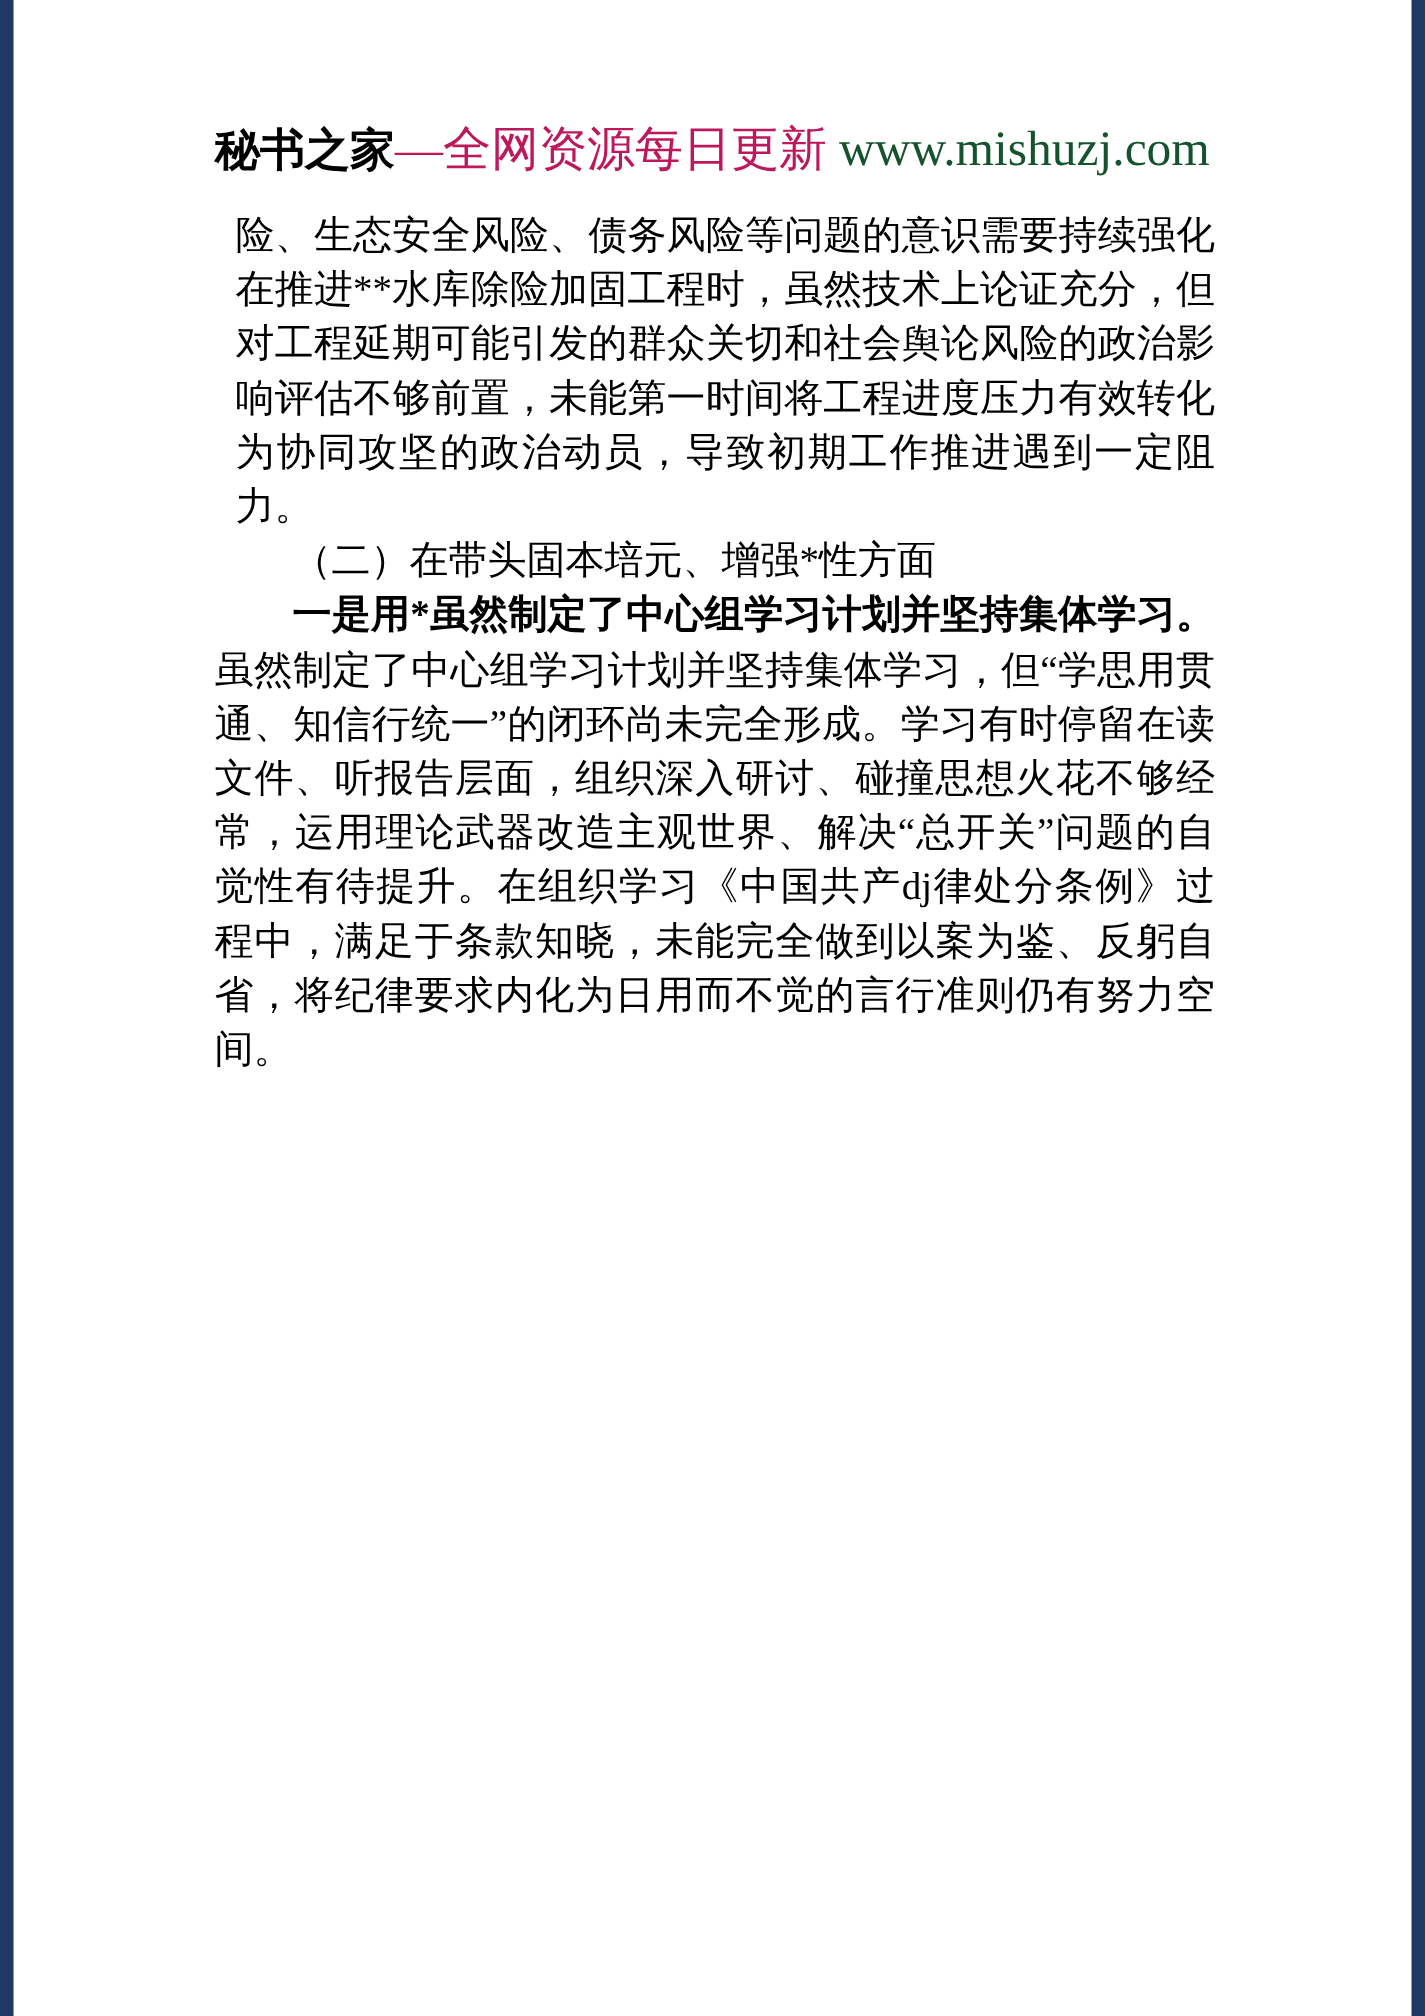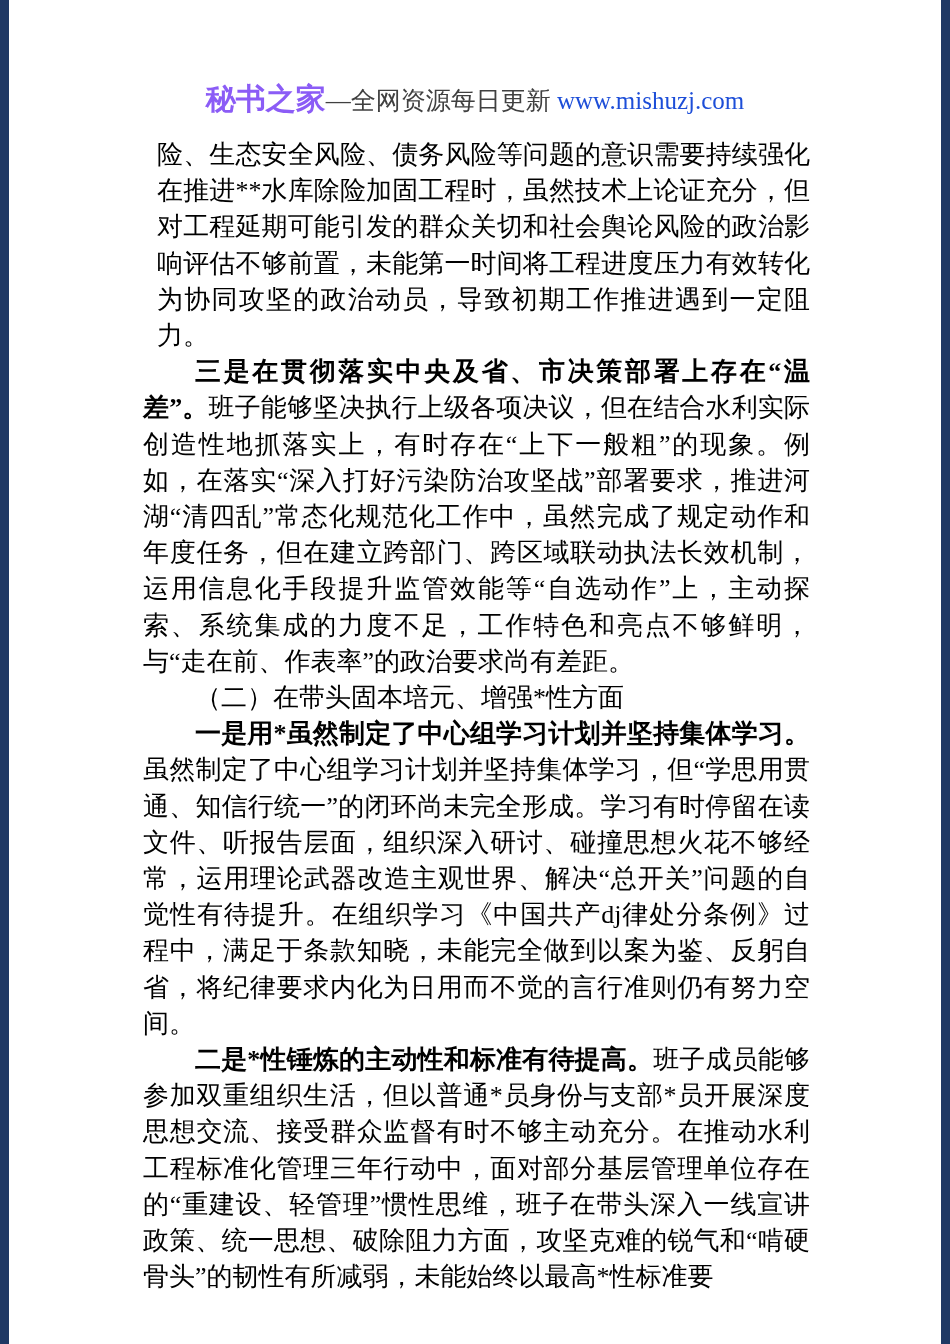--- a/index.html
+++ b/index.html
@@ -28,30 +28,30 @@
 
   .doc-header {
     padding-top: 82px;
     text-align: center;
     white-space: nowrap;
     line-height: 34px;
   }
   .brand {
     font-weight: bold;
     font-size: 30px;
-    color: #8b5cf6;
+    color: #000000;
   }
   .tagline {
-    font-size: 25px;
-    color: #404040;
+    font-size: 32px;
+    color: #be185d;
     text-align: right;
   }
   .site-url {
-    font-size: 25px;
-    color: #1d4ed8;
+    font-size: 33px;
+    color: #14532d;
     font-family: Liberation Serif, serif;
   }
 
   .doc-body {
     margin: 16px 140px 0 143px;
     font-size: 26px;
     line-height: 36.2px;
     text-align: justify;
     text-justify: inter-ideograph;
   }
@@ -75,21 +75,19 @@
   <div class="page-border left"></div>
   <div class="page-border right"></div>
 
   <div class="doc-header">
     <span class="brand">秘书之家</span><span class="tagline">—全网资源每日更新 </span><span class="site-url">www.mishuzj.com</span>
   </div>
 
   <div class="doc-body">
     <p class="continuation"><span class="lead"></span><span>险、生态安全风险、债务风险等问题的意识需要持续强化在推进**水库除险加固工程时，虽然技术上论证充分，但对工程延期可能引发的群众关切和社会舆论风险的政治影响评估不够前置，未能第一时间将工程进度压力有效转化为协同攻坚的政治动员，导致初期工作推进遇到一定阻力。</span></p>
 
-    <p><span class="lead">三是在贯彻落实中央及省、市决策部署上存在“温差”。</span><span>班子能够坚决执行上级各项决议，但在结合水利实际创造性地抓落实上，有时存在“上下一般粗”的现象。例如，在落实“深入打好污染防治攻坚战”部署要求，推进河湖“清四乱”常态化规范化工作中，虽然完成了规定动作和年度任务，但在建立跨部门、跨区域联动执法长效机制，运用信息化手段提升监管效能等“自选动作”上，主动探索、系统集成的力度不足，工作特色和亮点不够鲜明，与“走在前、作表率”的政治要求尚有差距。</span></p>
 
     <p><span class="lead"></span><span>（二）在带头固本培元、增强*性方面</span></p>
 
     <p><span class="lead">一是用*虽然制定了中心组学习计划并坚持集体学习。</span><span>虽然制定了中心组学习计划并坚持集体学习，但“学思用贯通、知信行统一”的闭环尚未完全形成。学习有时停留在读文件、听报告层面，组织深入研讨、碰撞思想火花不够经常，运用理论武器改造主观世界、解决“总开关”问题的自觉性有待提升。在组织学习《中国共产dj律处分条例》过程中，满足于条款知晓，未能完全做到以案为鉴、反躬自省，将纪律要求内化为日用而不觉的言行准则仍有努力空间。</span></p>
 
-    <p><span class="lead">二是*性锤炼的主动性和标准有待提高。</span><span>班子成员能够参加双重组织生活，但以普通*员身份与支部*员开展深度思想交流、接受群众监督有时不够主动充分。在推动水利工程标准化管理三年行动中，面对部分基层管理单位存在的“重建设、轻管理”惯性思维，班子在带头深入一线宣讲政策、统一思想、破除阻力方面，攻坚克难的锐气和“啃硬骨头”的韧性有所减弱，未能始终以最高*性标准要</span></p>
   </div>
 </div>
 
 </body></html>

